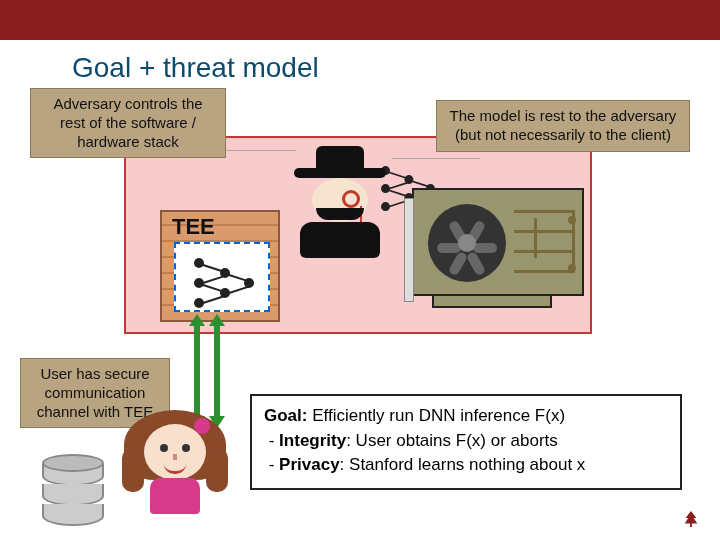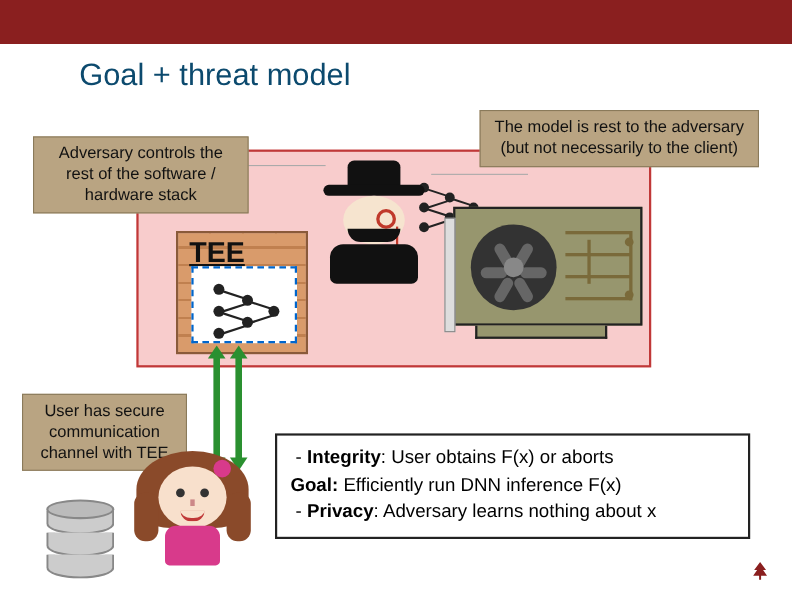--- a/index.html
+++ b/index.html
@@ -1,29 +1,29 @@
 <!DOCTYPE html>
 <html><head>
 <meta charset="utf-8">
 <style>
   * { margin: 0; padding: 0; box-sizing: border-box; }
   body { width: 720px; height: 540px; font-family: Arial, sans-serif; background: #fff; position: relative; overflow: hidden; }
   .top-bar { width: 100%; height: 40px; background: #8a1f1f; }
   .title { position: absolute; top: 52px; left: 72px; font-size: 28px; color: #0c4a6e; }
   .pink-box { position: absolute; top: 136px; left: 124px; width: 468px; height: 198px; background: #f8cccc; border: 2px solid #c03838; }
   .label-box { position: absolute; background: #b9a482; border: 1px solid #8a7a5a; font-size: 15px; color: #111; text-align: center; padding: 6px 8px; line-height: 1.25; }
-  .lbl-adversary { top: 124px; left: 30px; width: 196px; }
+  .lbl-adversary { top: 88px; left: 30px; width: 196px; }
   .lbl-model { top: 100px; left: 436px; width: 254px; }
   .lbl-user { top: 358px; left: 20px; width: 150px; text-align: center; }
   .brick { position: absolute; top: 210px; left: 160px; width: 120px; height: 112px; background:
     repeating-linear-gradient(0deg, #d99b6b 0 14px, #c0804f 14px 16px),
     repeating-linear-gradient(90deg, transparent 0 28px, #c0804f 28px 30px);
     border: 2px solid #8a5a3a; }
   .tee-inner { position: absolute; top: 30px; left: 12px; width: 96px; height: 70px; background: #fff; border: 2px dashed #0066cc; }
-  .tee-label { position: absolute; top: 2px; left: 10px; font-size: 26px; font-weight: bold; color: #111; text-decoration: underline; }
+  .tee-label { position: absolute; top: 2px; left: 10px; font-size: 22px; font-weight: bold; color: #111; }
   .nn { position: relative; width: 60px; height: 50px; }
   .dot { position: absolute; width: 10px; height: 10px; background: #222; border-radius: 50%; }
   .ln { position: absolute; background: #222; height: 2px; transform-origin: left center; }
   .fan-card { position: absolute; top: 188px; left: 412px; width: 172px; height: 108px; background: #97966e; border: 2px solid #222; }
   .fan { position: absolute; top: 14px; left: 14px; width: 78px; height: 78px; border-radius: 50%; background: #333; }
   .blade { position: absolute; top: 50%; left: 50%; width: 24px; height: 10px; background: #666; border-radius: 6px; transform-origin: 0 50%; }
   .hub { position: absolute; top: 50%; left: 50%; width: 18px; height: 18px; background: #888; border-radius: 50%; transform: translate(-50%,-50%); }
   .trace { position: absolute; background: #7a6a3a; }
   .villain { position: absolute; top: 146px; left: 290px; width: 100px; height: 114px; }
   .hat-brim { position: absolute; top: 22px; left: 4px; width: 92px; height: 10px; background: #111; border-radius: 6px; }
@@ -154,27 +154,27 @@
 
 <div class="db">
   <div class="db-seg" style="top:10px;"></div>
   <div class="db-seg" style="top:30px;"></div>
   <div class="db-seg" style="top:50px;"></div>
   <div class="db-top"></div>
 </div>
 
 <div class="goal-box">
   <div>
+    <b>Goal:</b><span> Efficiently run DNN inference F(x)</span>
+  </div>
+  <div>
     &nbsp;- <b>Integrity</b><span>: User obtains F(x) or aborts</span>
   </div>
   <div>
-    <b>Goal:</b><span> Efficiently run DNN inference F(x)</span>
-  </div>
-  <div>
-    &nbsp;- <b>Privacy</b><span>: Adversary learns nothing about x</span>
+    &nbsp;- <b>Privacy</b><span>: Stanford learns nothing about x</span>
   </div>
 </div>
 
 <div class="logo">
   <span class="tree">
     <svg viewBox="0 0 20 20">
         <path fill="#8a1f1f" d="M10 1 L4 9 H7 L3 15 H9 V19 H11 V15 H17 L13 9 H16 Z"></path>
       </svg>
   </span>
 </div>

